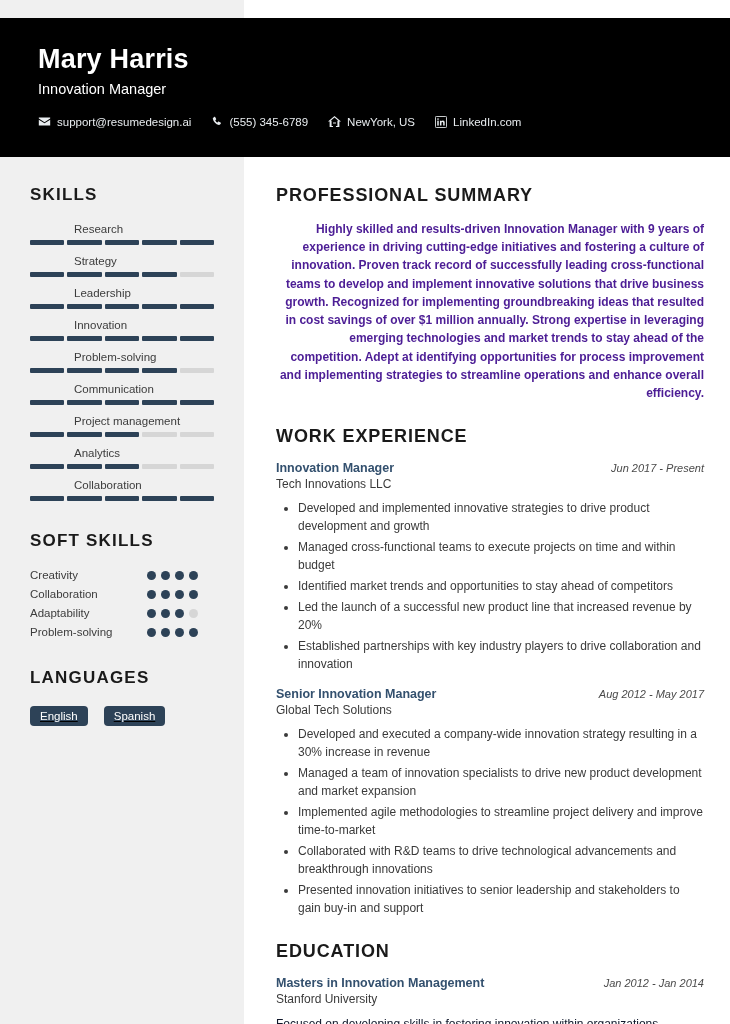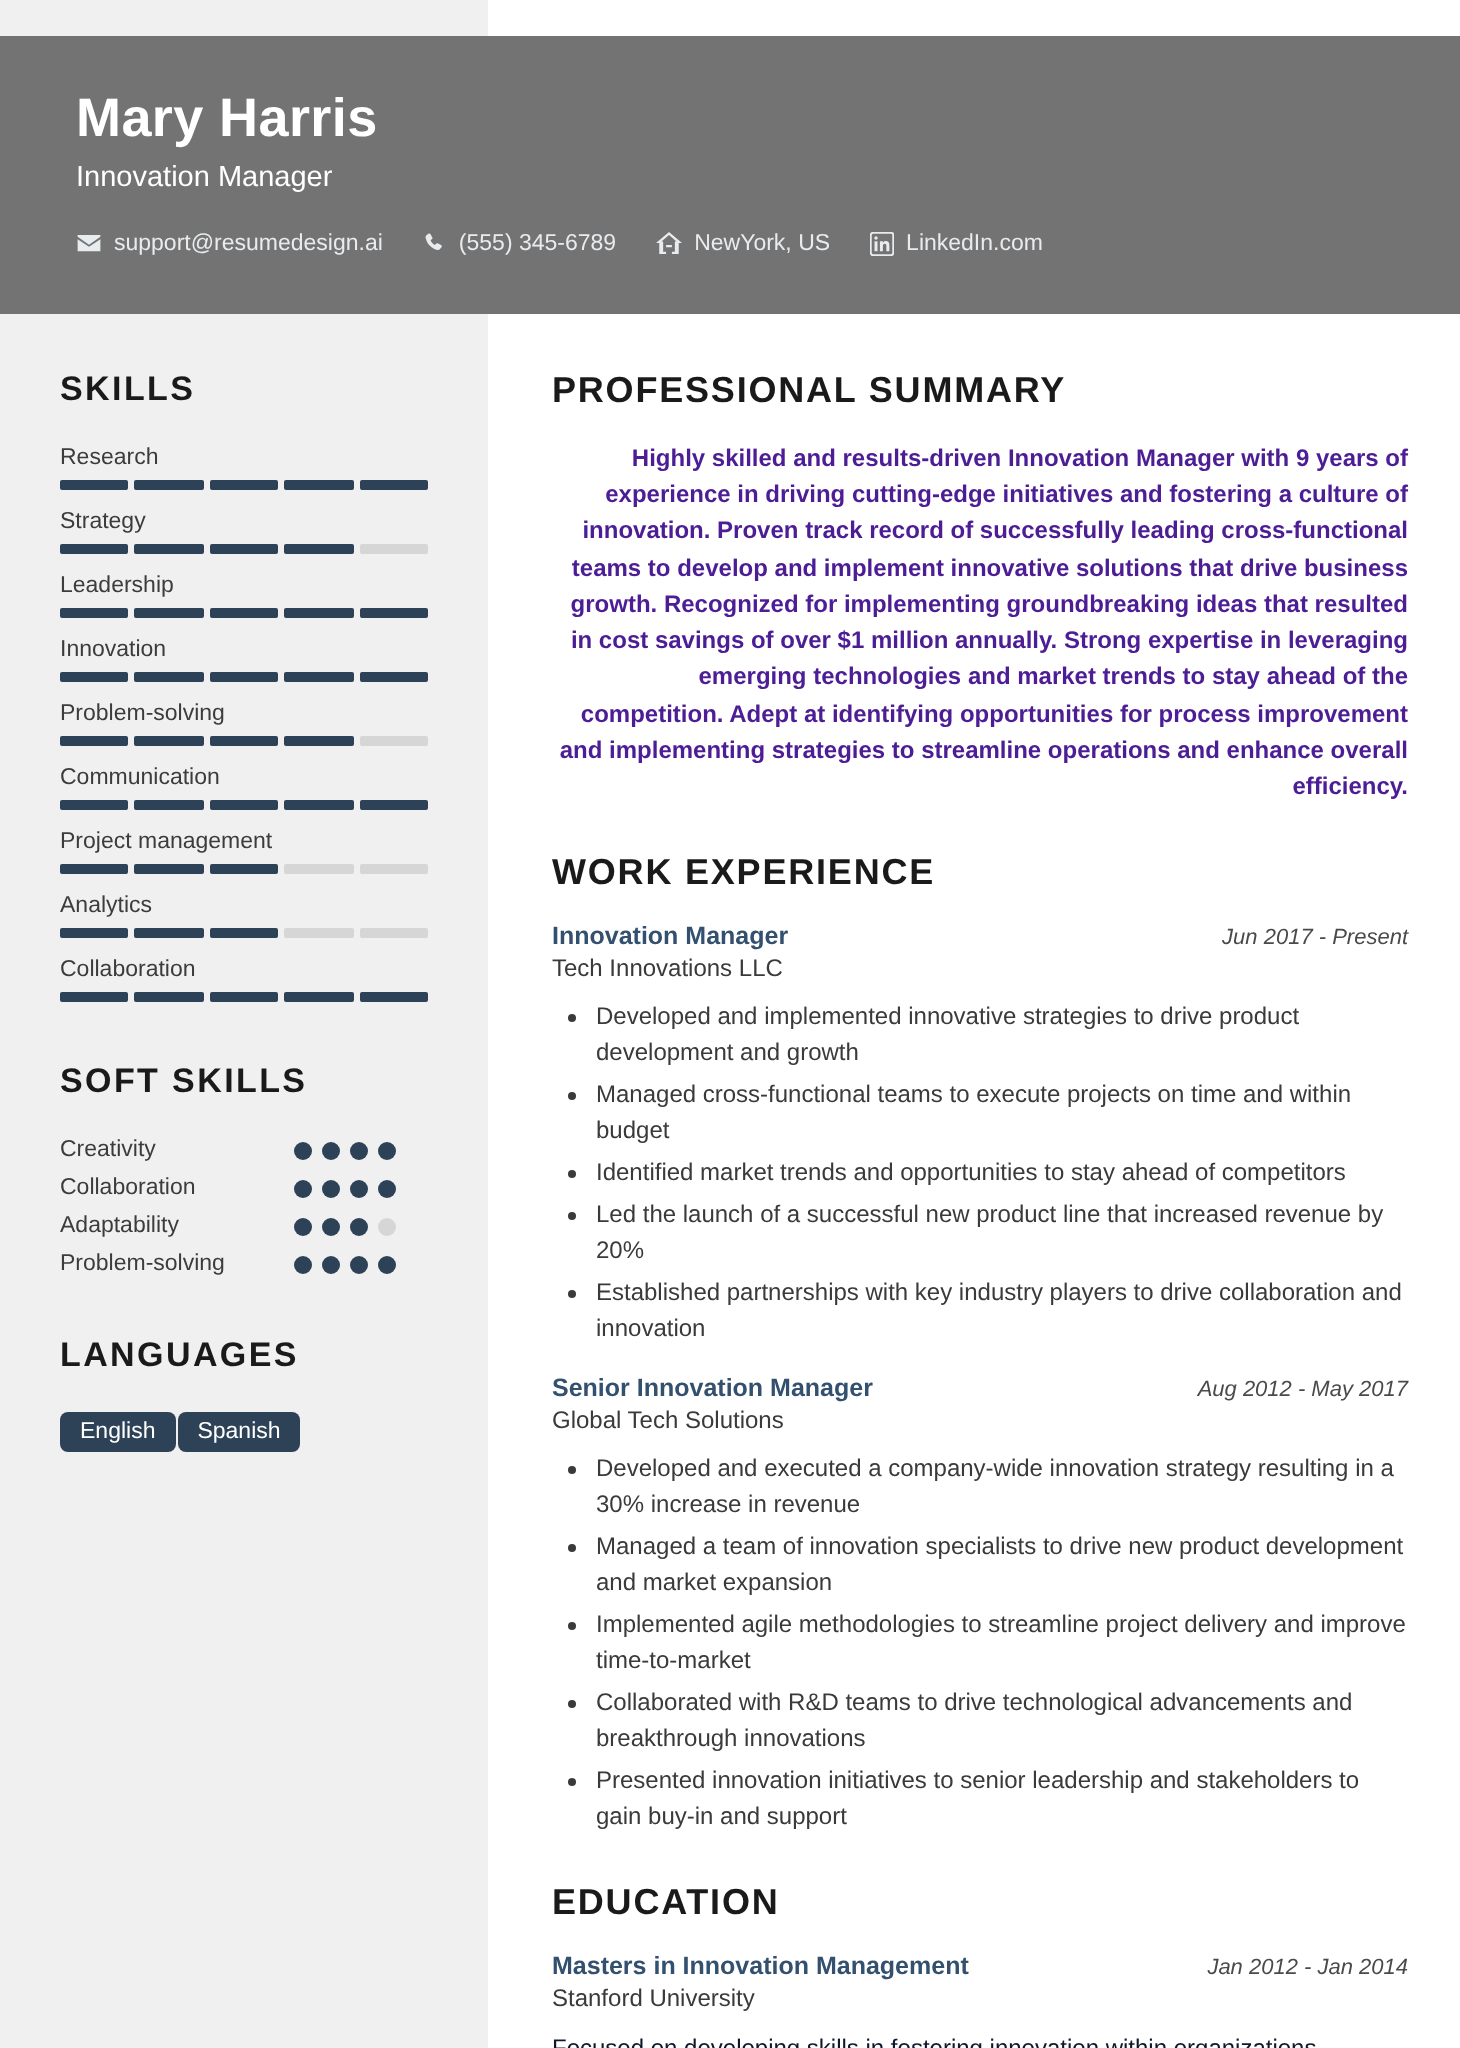--- a/index.html
+++ b/index.html
@@ -27,21 +27,21 @@
     height: 1024px;
     background: #f0f0f0;
   }
 
   
   .header {
     position: absolute;
     left: 0; top: 18px;
     width: 730px;
     height: 139px;
-    background: #737373;
+    background: #000000;
     padding: 26px 0 0 38px;
     z-index: 5;
   }
   .name {
     font-size: 27px;
     font-weight: bold;
     color: #ffffff;
     letter-spacing: 0.2px;
     line-height: 1.15;
   }
@@ -81,20 +81,21 @@
     letter-spacing: 1.2px;
     margin-bottom: 18px;
   }
   .side-heading.spaced { margin-top: 30px; }
 
   .skill { margin-bottom: 10px; }
   .skill-name {
     font-size: 11.5px;
     color: #3c3c3c;
     margin-bottom: 5px;
+    margin-left: 44px;
   }
   .skill-bar {
     display: flex;
     gap: 3px;
   }
   .seg {
     height: 5px;
     flex: 1;
     background: #d6d6d6;
     border-radius: 1px;
@@ -115,21 +116,21 @@
   }
   .dots { display: flex; gap: 5px; }
   .dot {
     width: 9px; height: 9px;
     border-radius: 50%;
     background: #d6d6d6;
   }
   .dot.on { background: #2d4257; }
 
   
-  .lang-row { display: flex; gap: 1px; flex-wrap: wrap; }
+  .lang-row { display: flex; gap: 16px; flex-wrap: wrap; text-decoration: underline; }
   .lang-pill {
     background: #2d4257;
     color: #ffffff;
     font-size: 11.5px;
     padding: 4px 10px;
     border-radius: 4px;
   }
 
   
   .main {

